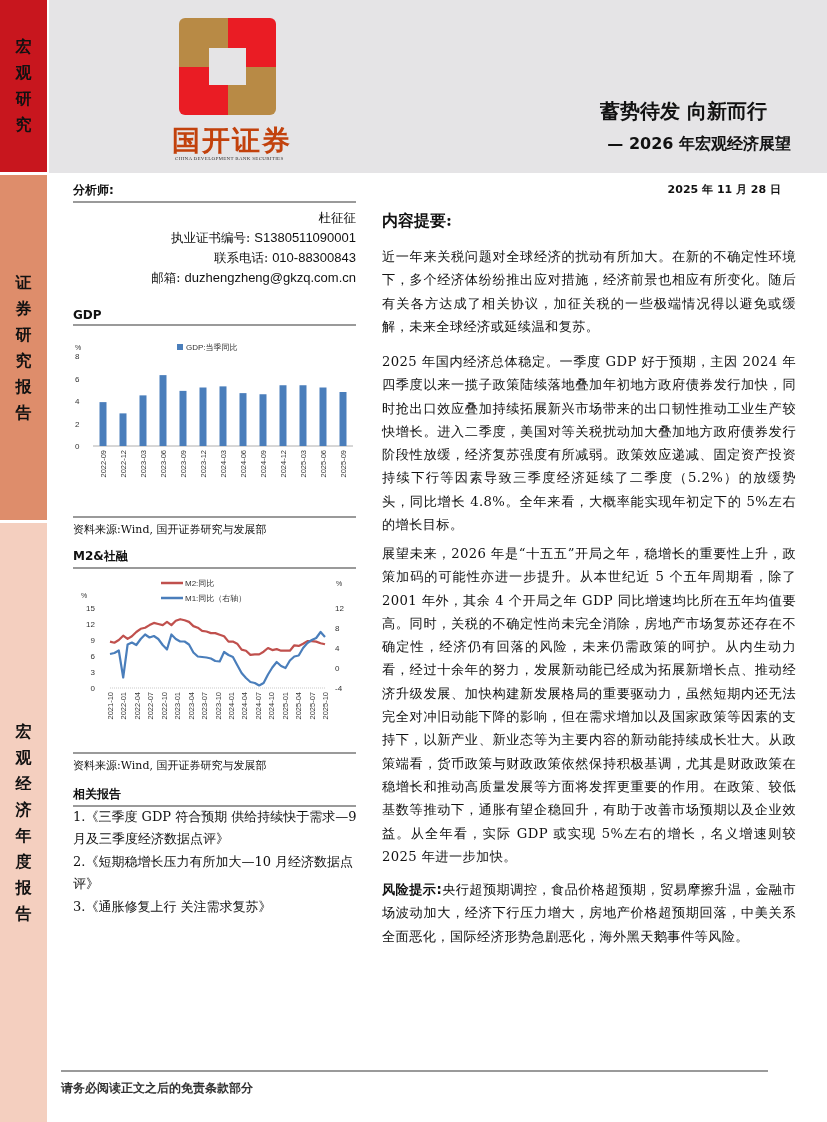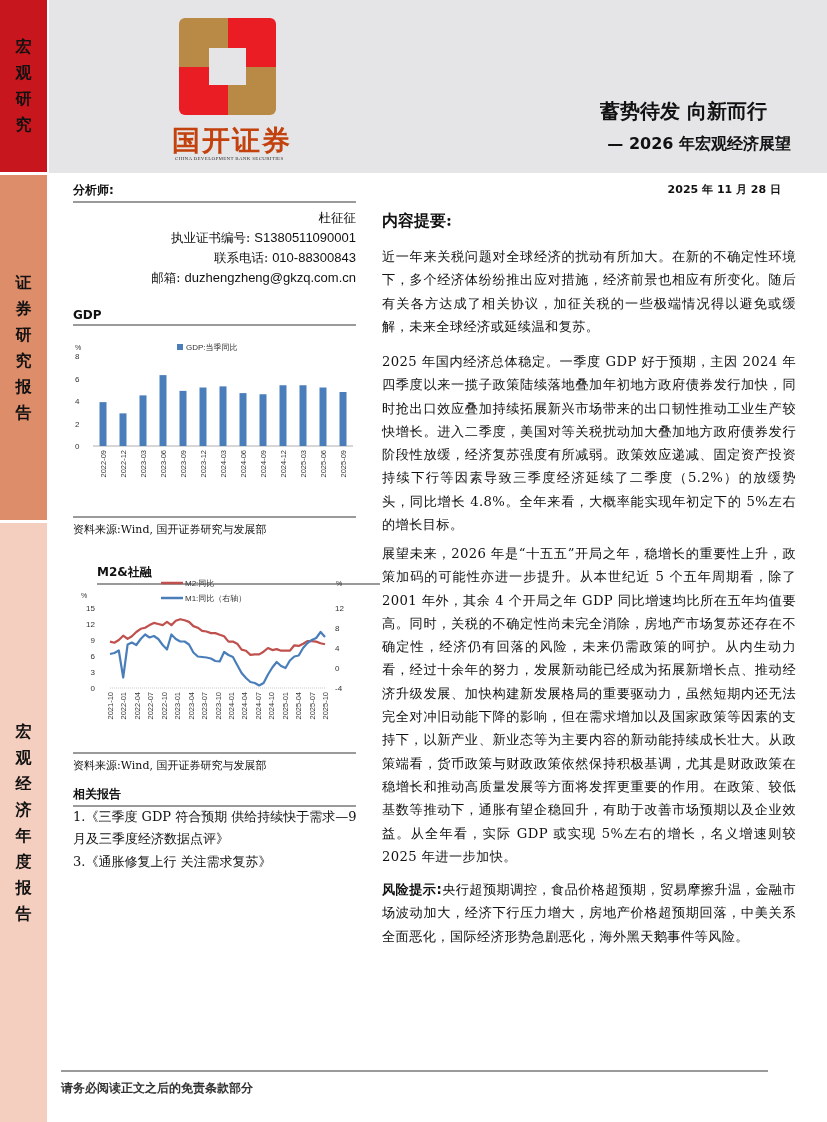--- a/index.html
+++ b/index.html
@@ -33,21 +33,21 @@
   .lcol { position: absolute; left: 73px; width: 283px; }
   .sec-title { font-family: "DejaVu Sans", sans-serif; font-weight: bold; font-size: 12px; border-bottom: 2px solid #9a9a9a; padding-bottom: 2px; color: #111; }
   .analyst-sec { top: 182px; }
   .analyst-lines { font-size: 12.5px; line-height: 20px; margin-top: 5px; padding-left: 6px; text-align: right; }
   .analyst-lines .v { font-family: "Liberation Sans", sans-serif; font-size: 13px; }
 
   .gdp-sec { top: 308px; }
   .gdp-chart { position: absolute; left: 73px; top: 336px; width: 283px; height: 175px; }
   .src { position: absolute; left: 73px; font-size: 11px; font-family: "DejaVu Serif", serif; border-top: 2px solid #9a9a9a; width: 283px; padding-top: 4px; }
   .src-1 { top: 516px; }
-  .m2-sec { top: 564px; margin-left: 24px; }
+  .m2-sec { top: 548px; }
   .m2-chart { position: absolute; left: 73px; top: 572px; width: 283px; height: 178px; }
   .src-2 { top: 752px; }
 
   .rel-sec { top: 786px; }
   .rel-list { position: absolute; left: 73px; top: 806px; width: 285px; font-size: 13px; line-height: 22px; }
   .rel-list li { list-style: none; margin-bottom: 1px; }
 
   
   .rcol { position: absolute; left: 382px; width: 412px; }
   .summary-title { top: 211px; font-size: 16px; font-weight: bold; font-family: "DejaVu Serif", serif; }
@@ -207,20 +207,21 @@
     <text x="241.5625" y="120" font-size="7.5" fill="#333" text-anchor="end" transform="rotate(-90 241.5625 120)">2025-07</text>
     <text x="255" y="120" font-size="7.5" fill="#333" text-anchor="end" transform="rotate(-90 255 120)">2025-10</text>
   </svg>
 <div class="src src-2">资料来源:Wind, 国开证券研究与发展部</div>
 
 <div class="lcol rel-sec" style="position:absolute">
   <div class="sec-title">相关报告</div>
 </div>
 <ul class="rel-list">
   <li>1.《三季度 GDP 符合预期 供给持续快于需求—9 月及三季度经济数据点评》</li>
+  <li>2.《短期稳增长压力有所加大—10 月经济数据点评》</li>
   <li>3.《通胀修复上行 关注需求复苏》</li>
 </ul>
 
 <div class="rcol summary-title" style="position:absolute">内容提要:</div>
 <div class="para p1">近一年来关税问题对全球经济的扰动有所加大。在新的不确定性环境下，多个经济体纷纷推出应对措施，经济前景也相应有所变化。随后有关各方达成了相关协议，加征关税的一些极端情况得以避免或缓解，未来全球经济或延续温和复苏。</div>
 <div class="para p2">2025 年国内经济总体稳定。一季度 GDP 好于预期，主因 2024 年四季度以来一揽子政策陆续落地叠加年初地方政府债券发行加快，同时抢出口效应叠加持续拓展新兴市场带来的出口韧性推动工业生产较快增长。进入二季度，美国对等关税扰动加大叠加地方政府债券发行阶段性放缓，经济复苏强度有所减弱。政策效应递减、固定资产投资持续下行等因素导致三季度经济延续了二季度（5.2%）的放缓势头，同比增长 4.8%。全年来看，大概率能实现年初定下的 5%左右的增长目标。</div>
 <div class="para p3">展望未来，2026 年是“十五五”开局之年，稳增长的重要性上升，政策加码的可能性亦进一步提升。从本世纪近 5 个五年周期看，除了 2001 年外，其余 4 个开局之年 GDP 同比增速均比所在五年均值要高。同时，关税的不确定性尚未完全消除，房地产市场复苏还存在不确定性，经济仍有回落的风险，未来仍需政策的呵护。从内生动力看，经过十余年的努力，发展新动能已经成为拓展新增长点、推动经济升级发展、加快构建新发展格局的重要驱动力，虽然短期内还无法完全对冲旧动能下降的影响，但在需求增加以及国家政策等因素的支持下，以新产业、新业态等为主要内容的新动能持续成长壮大。从政策端看，货币政策与财政政策依然保持积极基调，尤其是财政政策在稳增长和推动高质量发展等方面将发挥更重要的作用。在政策、较低基数等推动下，通胀有望企稳回升，有助于改善市场预期以及企业效益。从全年看，实际 GDP 或实现 5%左右的增长，名义增速则较 2025 年进一步加快。</div>
 <div class="para p4"><b>风险提示:</b><span>央行超预期调控，食品价格超预期，贸易摩擦升温，金融市场波动加大，经济下行压力增大，房地产价格超预期回落，中美关系全面恶化，国际经济形势急剧恶化，海外黑天鹅事件等风险。</span></div>
 
 <div class="footer-line"></div>

